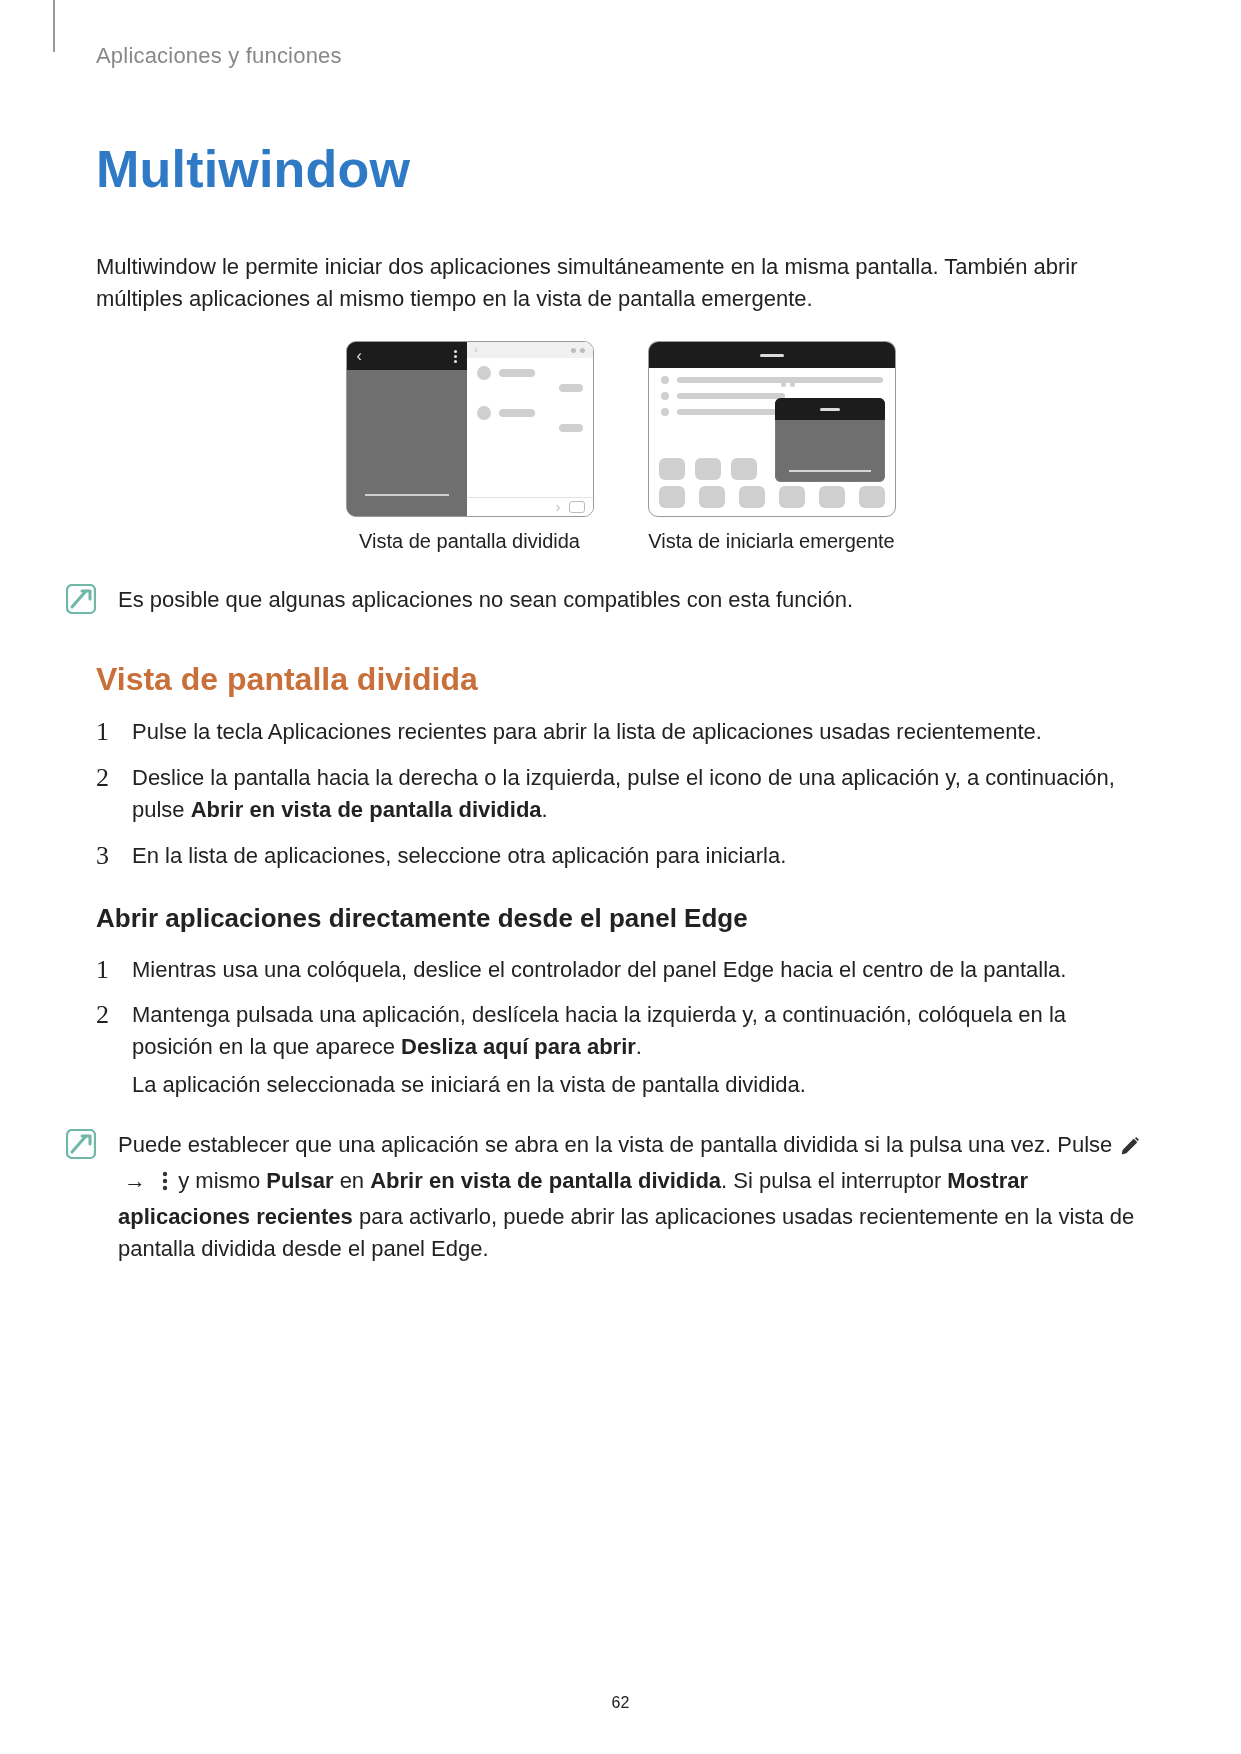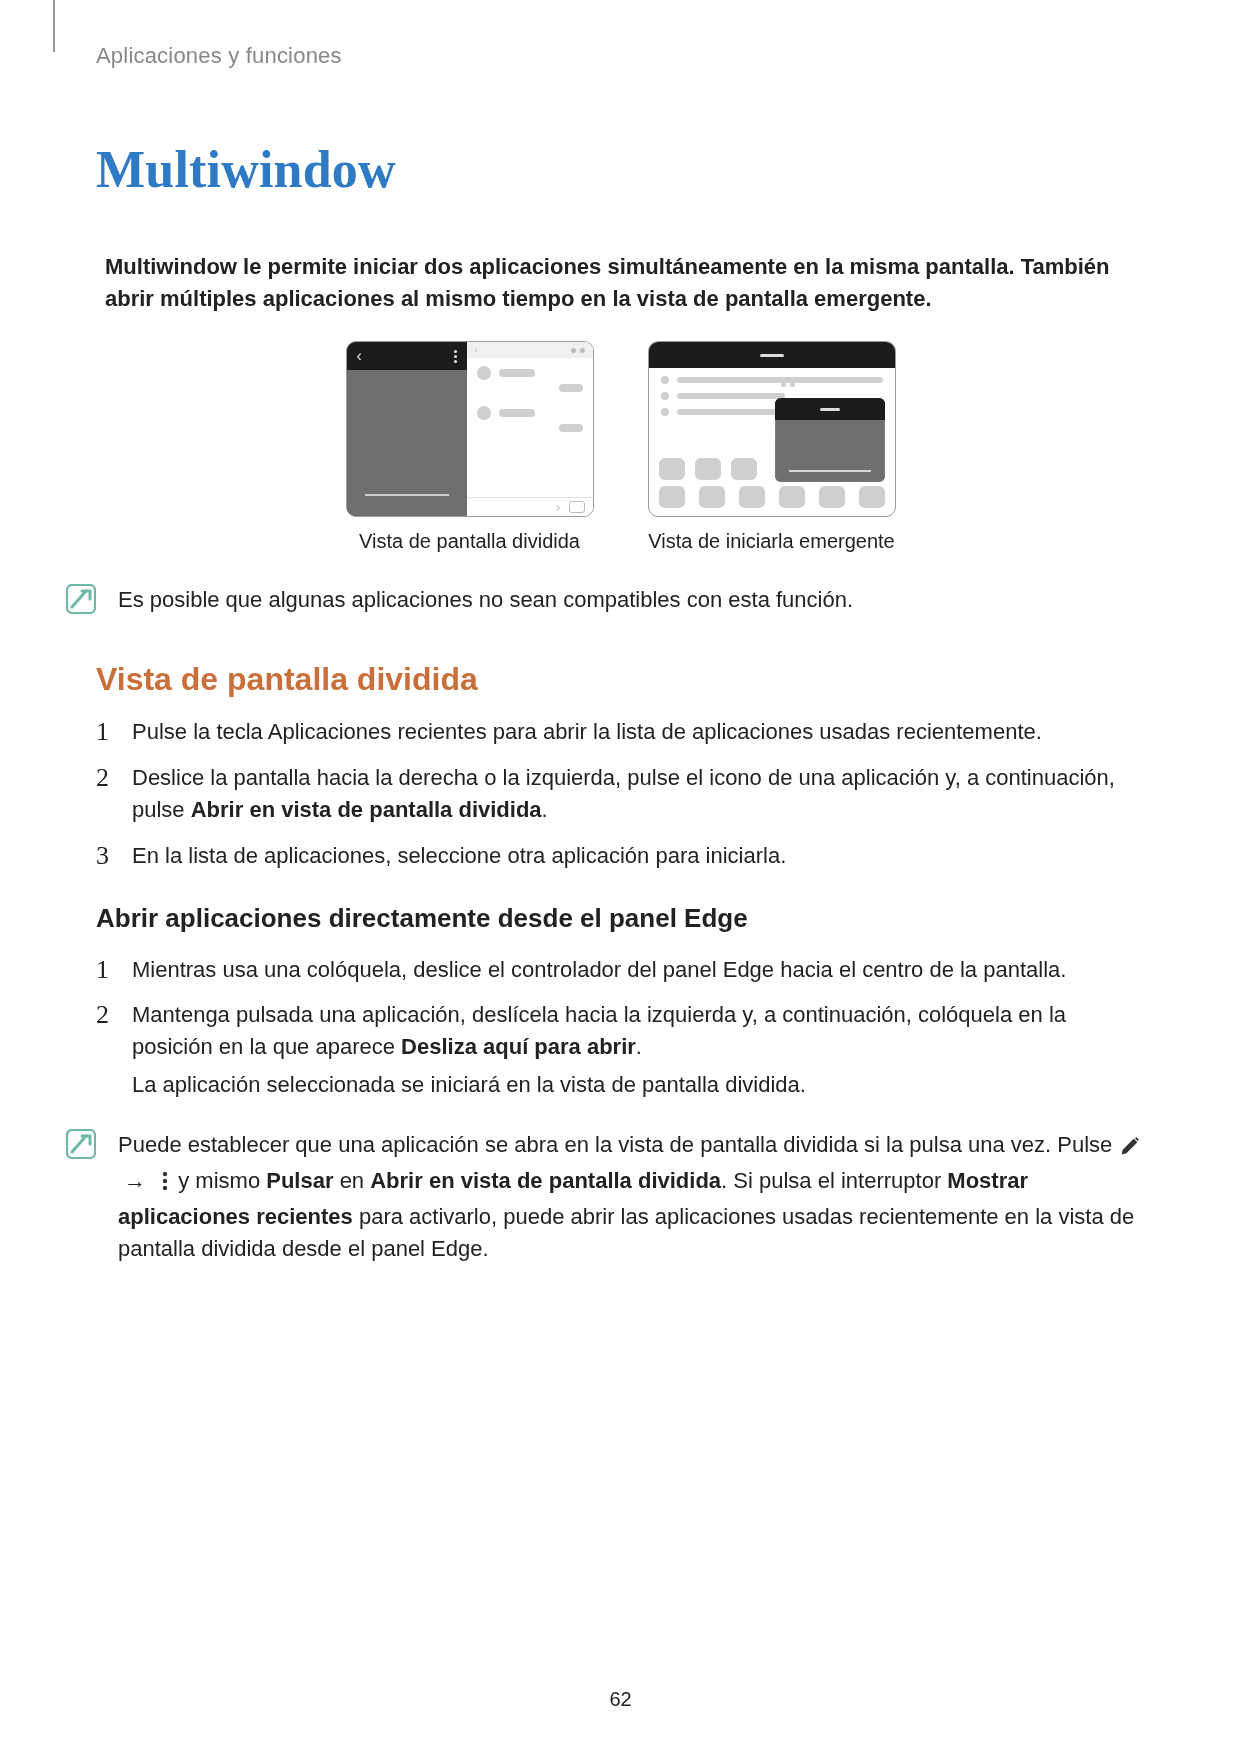--- a/index.html
+++ b/index.html
@@ -44,31 +44,29 @@
     font-size: 22px;
     margin-bottom: 60px;
     letter-spacing: .2px;
   }
   h1.title {
     color: var(--blue);
     font-weight: 700;
     font-size: 52px;
     margin: 0 0 44px 0;
     letter-spacing: .2px;
-    font-family: Liberation Serif, serif;
   }
   h2.section {
     color: var(--orange);
     font-weight: 700;
     font-size: 32px;
     margin: 0 0 14px 0;
   }
   p.body {
-    margin: 0 0 26px 9px;
-    font-weight: bold;
+    margin: 0 0 26px 0;
   }
   .figures {
     display: flex;
     justify-content: center;
     gap: 54px;
     margin: 6px 0 14px 0;
   }
   .fig {
     display: flex;
     flex-direction: column;
@@ -233,21 +231,21 @@
     vertical-align:-4px;
     margin: 0 2px;
   }
   .arrow { display:inline-block; margin:0 6px; font-size:22px; }
 
   .page-num {
     position:absolute;
     left:0; right:0;
     bottom: 40px;
     text-align:center;
-    font-size:20px;
+    font-size:16px;
     color: var(--ink);
   }
 </style>
 </head>
 <body>
 
 <div class="side-rule"></div>
 
 <div class="content">
 

